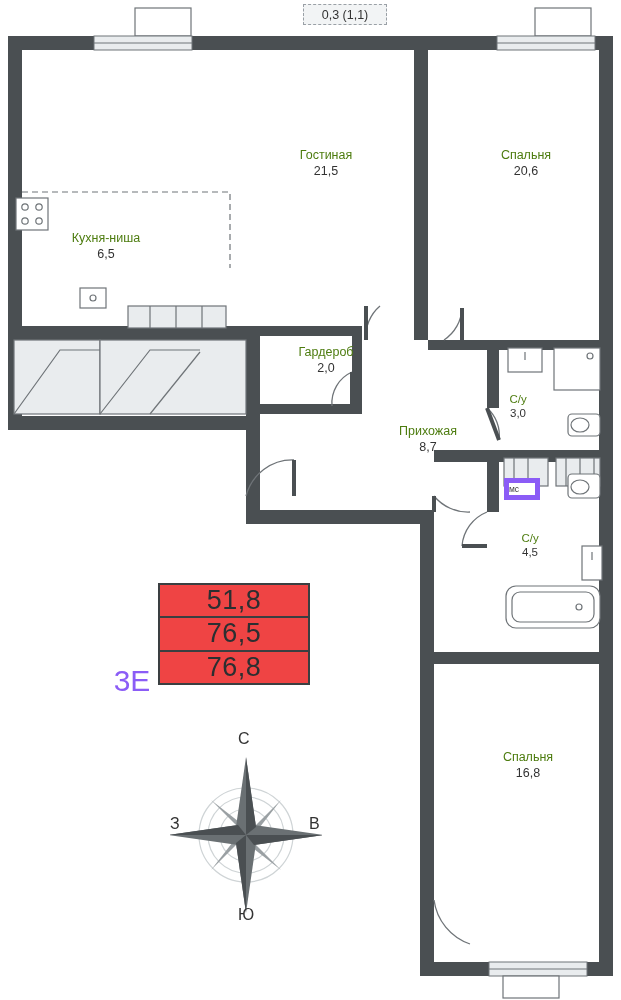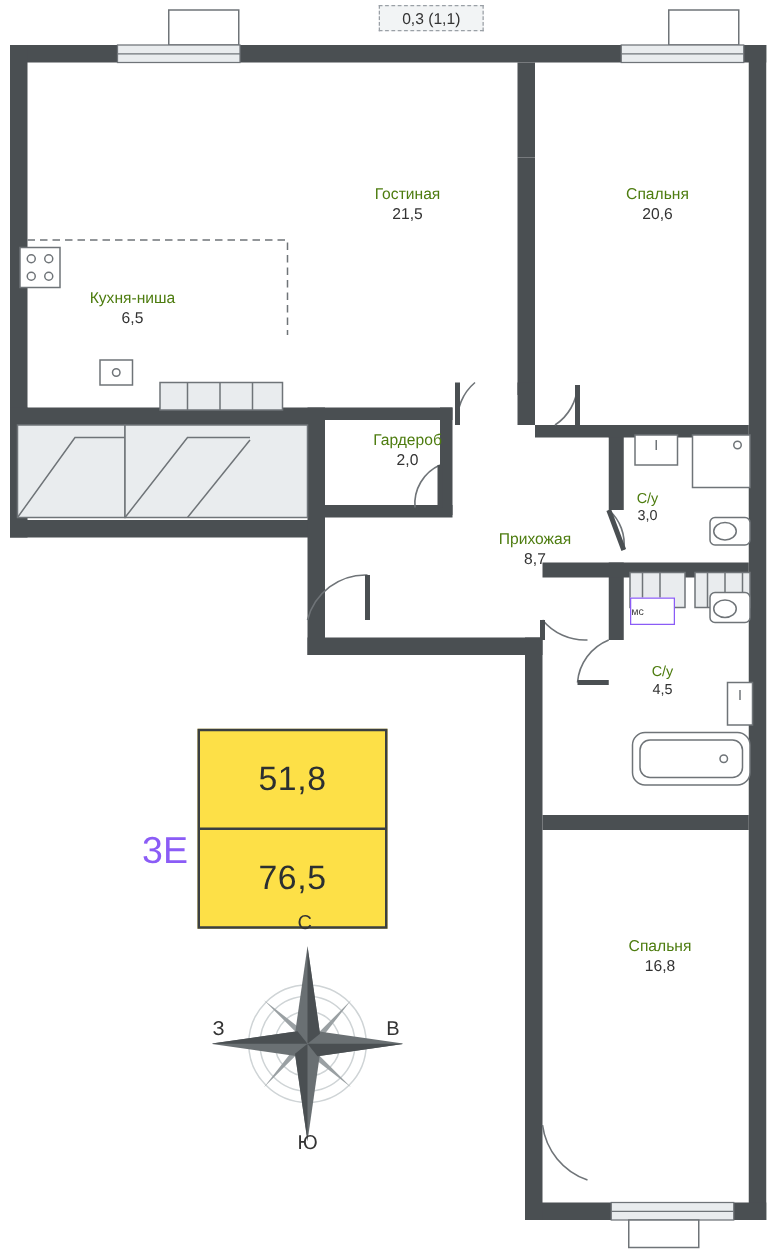--- a/index.html
+++ b/index.html
@@ -40,24 +40,24 @@
     border: 1px dashed #9aa0a6;
     background: #f2f4f5;
     display: flex; align-items: center; justify-content: center;
     font-size: 12.5px; color: #333;
   }
 
   
   .summary {
     position: absolute;
     left: 158px; top: 583px;
-    width: 152px; height: 160px;
+    width: 152px; height: 102px;
     border: 2px solid #3a3f41;
     display: flex; flex-direction: column;
-    background: #fde047;
+    background: #ef4444;
   }
   .summary .row {
     flex: 1 1 0;
     display: flex; align-items: center; justify-content: center;
     font-size: 27px; color: #2b2f31;
     border-bottom: 2px solid #3a3f41;
     letter-spacing: 0.5px;
   }
   .summary .row:last-child { border-bottom: none; }
   .rooms-tag {
@@ -74,21 +74,21 @@
   .compass .c { position: absolute; font-size: 16px; color: #333; }
   .compass .n { left: 68px; top: 0px; }
   .compass .s { left: 68px; top: 176px; }
   .compass .w { left: 0px; top: 85px; }
   .compass .e { left: 139px; top: 85px; }
 
   .mc-box {
     position: absolute;
     left: 504px; top: 478px;
     width: 36px; height: 22px;
-    border: 1px solid #8b5cf6;
+    border: 5px solid #8b5cf6;
     background: #fff;
     display: flex; align-items: center; 
     font-size: 8.5px; color: #444;
   }
 </style>
 </head>
 <body>
 
 <div id="plan">
 
@@ -272,20 +272,21 @@
   </div>
 
   <div class="mc-box">
     <span>мс</span>
   </div>
 
   <div class="rooms-tag">3Е</div>
   <div class="summary">
     <div class="row">51,8</div>
     <div class="row">76,5</div>
+    <div class="row">76,8</div>
   </div>
 
   <div class="compass">
     <svg viewBox="0 0 152 200" style="position:absolute; left:0; top:0; width:152px; height:200px;">
       <g transform="translate(76,105)">
         <circle r="47" fill="none" stroke="#cfd4d6" stroke-width="1.2"></circle>
         <circle r="38" fill="none" stroke="#cfd4d6" stroke-width="1.2"></circle>
         <circle r="26" fill="none" stroke="#cfd4d6" stroke-width="1.2"></circle>
 
         <g fill="#b9bec1">

